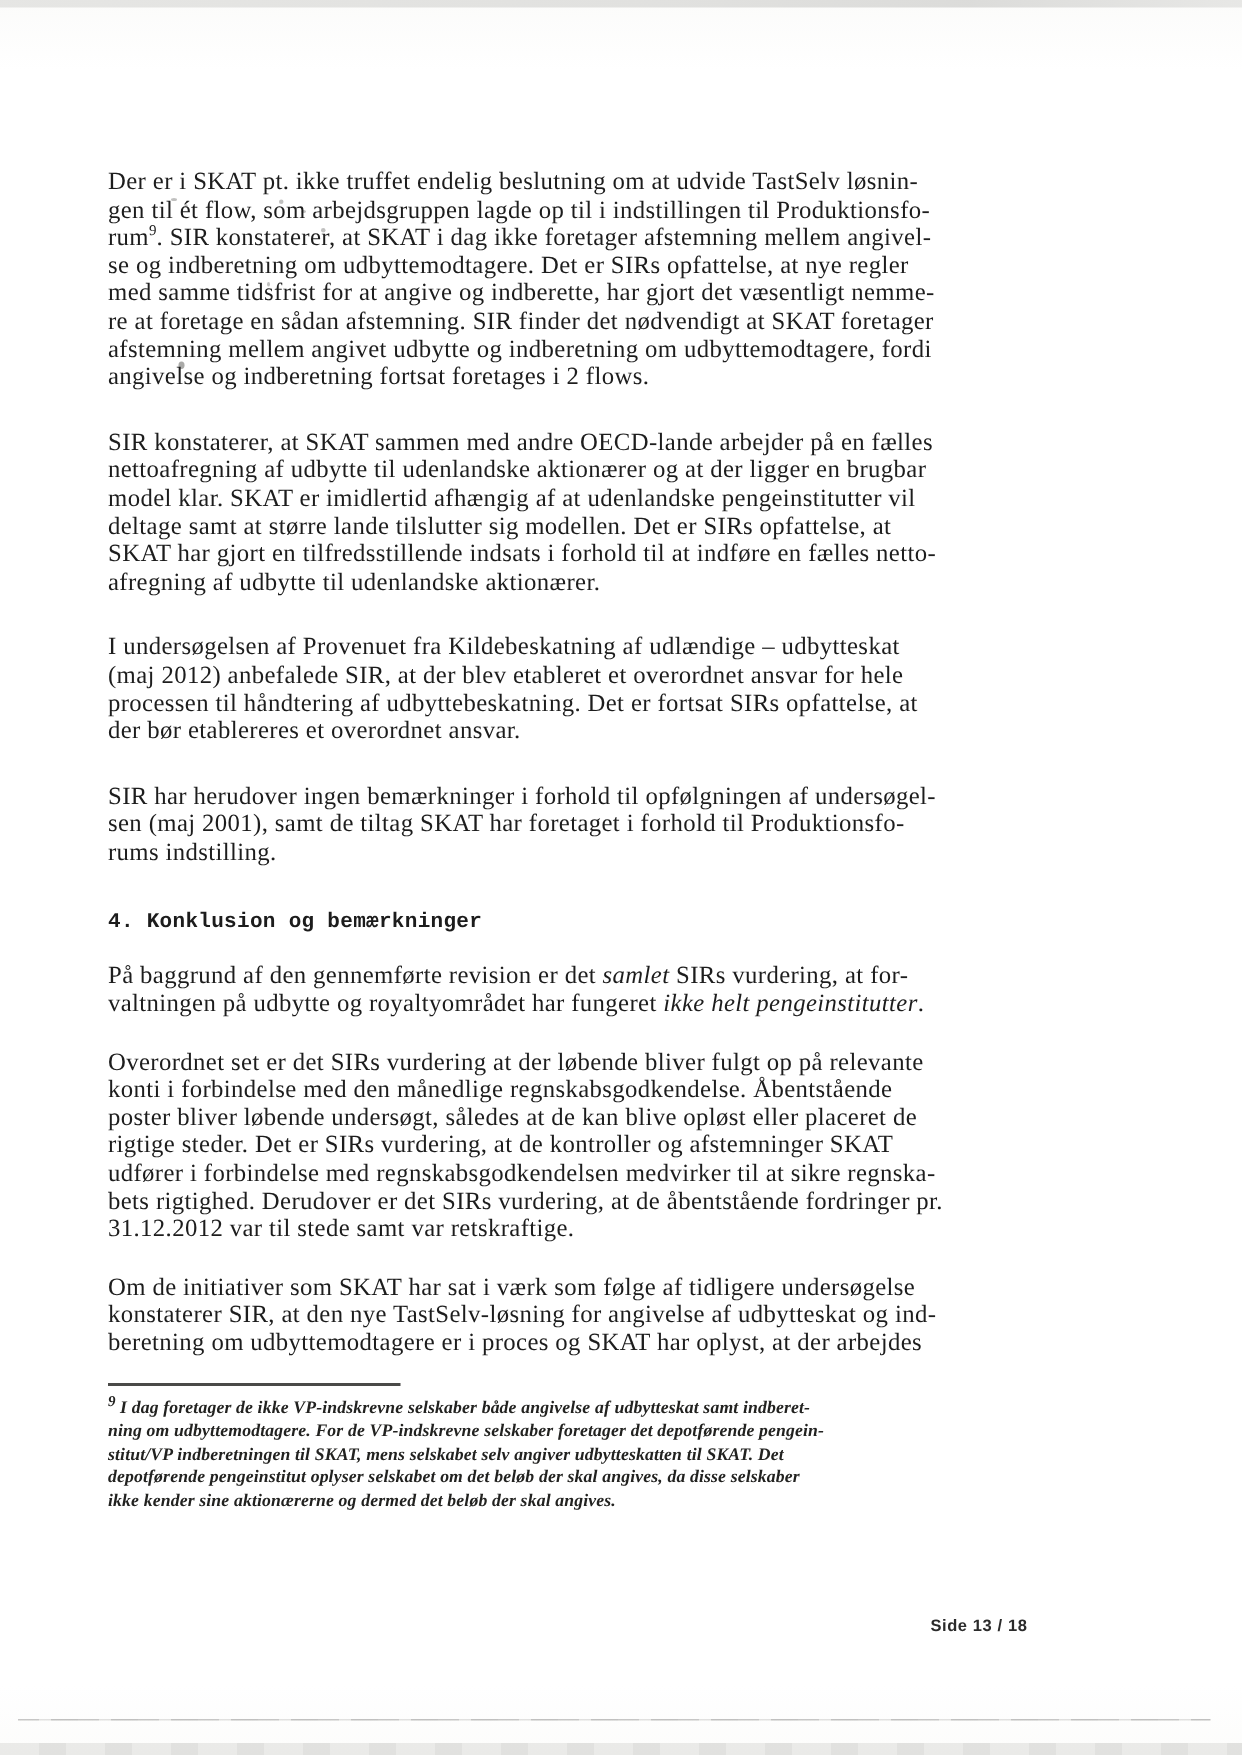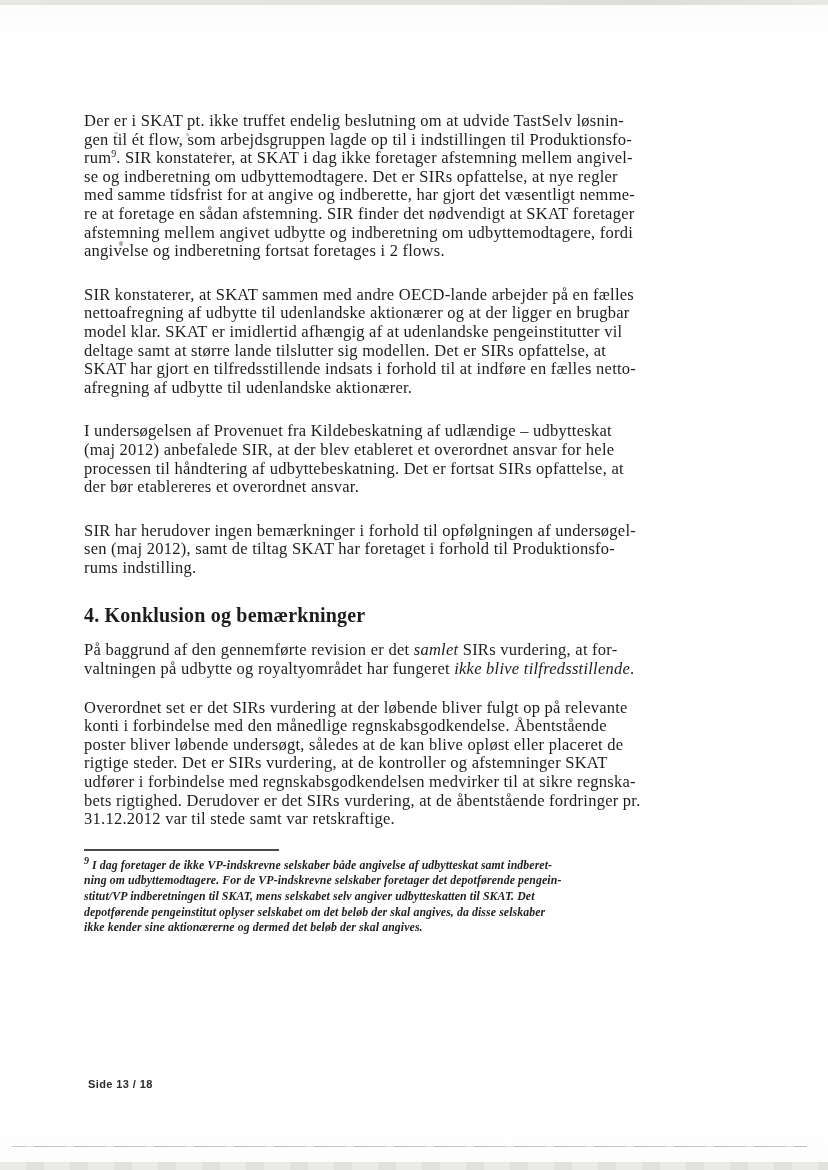--- a/index.html
+++ b/index.html
@@ -28,39 +28,39 @@
   .bottom-band {
     position: absolute; top: 1162px; left: 0; width: 828px; height: 8px;
     background: repeating-linear-gradient(90deg, #e8e8e6 0 26px, #dededc 26px 44px);
     opacity: .9;
   }
   .speckle {
     position: absolute; background: #8d8d8b; border-radius: 50%; opacity: .55;
   }
   
   .content {
-    position: absolute; left: 84px; top: 112px; width: 662px;
+    position: absolute; left: 72px; top: 112px; width: 662px;
     color: #1d1d1d;
   }
   p.body {
     margin: 0 0 25px 0;
     font-family: "Liberation Serif", serif;
     font-size: 16.5px;
     line-height: 18.6px;
     letter-spacing: 0.25px;
     white-space: pre-line;
   }
   p.body sup, p.footnote sup {
     font-size: 10px; line-height: 0; vertical-align: super; letter-spacing: 0;
   }
   p.body em { font-style: italic; }
   h2.heading {
     margin: 28px 0 0 0;
-    font-family: Liberation Serif, serif;
-    font-size: 20px; font-weight: 700; line-height: 20px;
+    font-family: Liberation Mono, monospace;
+    font-size: 14px; font-weight: 700; line-height: 20px;
     color: #1c1c1c; letter-spacing: 0.2px;
   }
   h3.subheading {
     margin: 14px 0 8px 0;
     font-family: "Liberation Sans", sans-serif;
     font-size: 13.5px; font-weight: 700; line-height: 17px;
     color: #1c1c1c; letter-spacing: 0.2px;
   }
   h3.subheading + p.body { margin-top: 0; margin-left: 32px; }
   p.body.tight { margin-bottom: 20px; margin-top: 16px; }
@@ -75,20 +75,21 @@
     font-family: "Liberation Serif", serif;
     font-size: 11.8px; font-weight: 700;
     line-height: 15.6px;
     letter-spacing: 0.1px;
     color: #222220;
     white-space: pre-line;
     font-style: italic;
   }
   .footer {
     position: absolute; top: 1078px; left: 88px; width: 597px;
+    text-align: right;
     font-family: "Liberation Sans", sans-serif;
     font-size: 11px; font-weight: 600; letter-spacing: 0.4px;
     color: #2b2b2b;
   }
 </style>
 </head>
 <body>
 
 <div class="page">
 
@@ -120,37 +121,40 @@
 deltage samt at større lande tilslutter sig modellen. Det er SIRs opfattelse, at
 SKAT har gjort en tilfredsstillende indsats i forhold til at indføre en fælles netto-
 afregning af udbytte til udenlandske aktionærer.</p>
 
     <p class="body">I undersøgelsen af Provenuet fra Kildebeskatning af udlændige – udbytteskat
 (maj 2012) anbefalede SIR, at der blev etableret et overordnet ansvar for hele
 processen til håndtering af udbyttebeskatning. Det er fortsat SIRs opfattelse, at
 der bør etablereres et overordnet ansvar.</p>
 
     <p class="body">SIR har herudover ingen bemærkninger i forhold til opfølgningen af undersøgel-
-sen (maj 2012), samt de tiltag SKAT har foretaget i forhold til Produktionsfo-
+sen (maj 2001), samt de tiltag SKAT har foretaget i forhold til Produktionsfo-
 rums indstilling.</p>
 
     <h2 class="heading">4. Konklusion og bemærkninger</h2>
 
 
     <p class="body tight"><span>På baggrund af den gennemførte revision er det </span><em>samlet</em><span> SIRs vurdering, at for-
-valtningen på udbytte og royaltyområdet har fungeret </span><em>ikke blive tilfredsstillende</em><span>.</span></p>
+valtningen på udbytte og royaltyområdet har fungeret </span><em>ikke helt pengeinstitutter</em><span>.</span></p>
 
     <p class="body tight">Overordnet set er det SIRs vurdering at der løbende bliver fulgt op på relevante
 konti i forbindelse med den månedlige regnskabsgodkendelse. Åbentstående
 poster bliver løbende undersøgt, således at de kan blive opløst eller placeret de
 rigtige steder. Det er SIRs vurdering, at de kontroller og afstemninger SKAT
 udfører i forbindelse med regnskabsgodkendelsen medvirker til at sikre regnska-
 bets rigtighed. Derudover er det SIRs vurdering, at de åbentstående fordringer pr.
 31.12.2012 var til stede samt var retskraftige.</p>
 
+    <p class="body last">Om de initiativer som SKAT har sat i værk som følge af tidligere undersøgelse
+konstaterer SIR, at den nye TastSelv-løsning for angivelse af udbytteskat og ind-
+beretning om udbyttemodtagere er i proces og SKAT har oplyst, at der arbejdes</p>
 
     <div class="footnote-rule"></div>
 
     <p class="footnote"><sup>9</sup><span> I dag foretager de ikke VP-indskrevne selskaber både angivelse af udbytteskat samt indberet-
 ning om udbyttemodtagere. For de VP-indskrevne selskaber foretager det depotførende pengein-
 stitut/VP indberetningen til SKAT, mens selskabet selv angiver udbytteskatten til SKAT. Det
 depotførende pengeinstitut oplyser selskabet om det beløb der skal angives, da disse selskaber
 ikke kender sine aktionærerne og dermed det beløb der skal angives.</span></p>
 
   </div>

